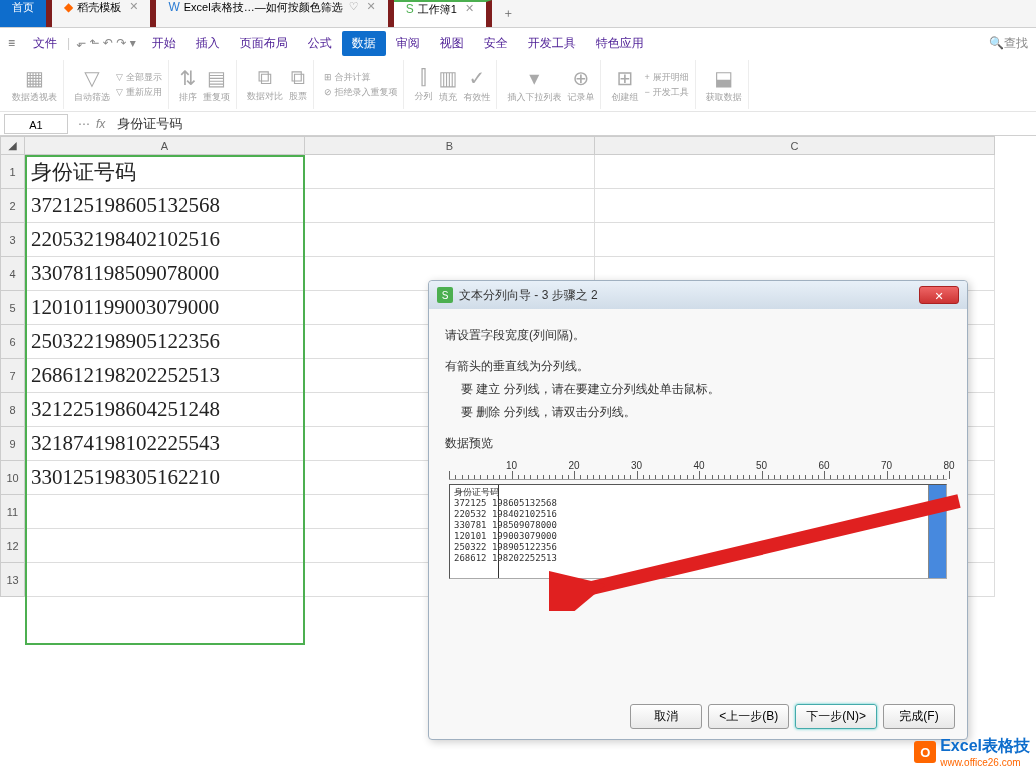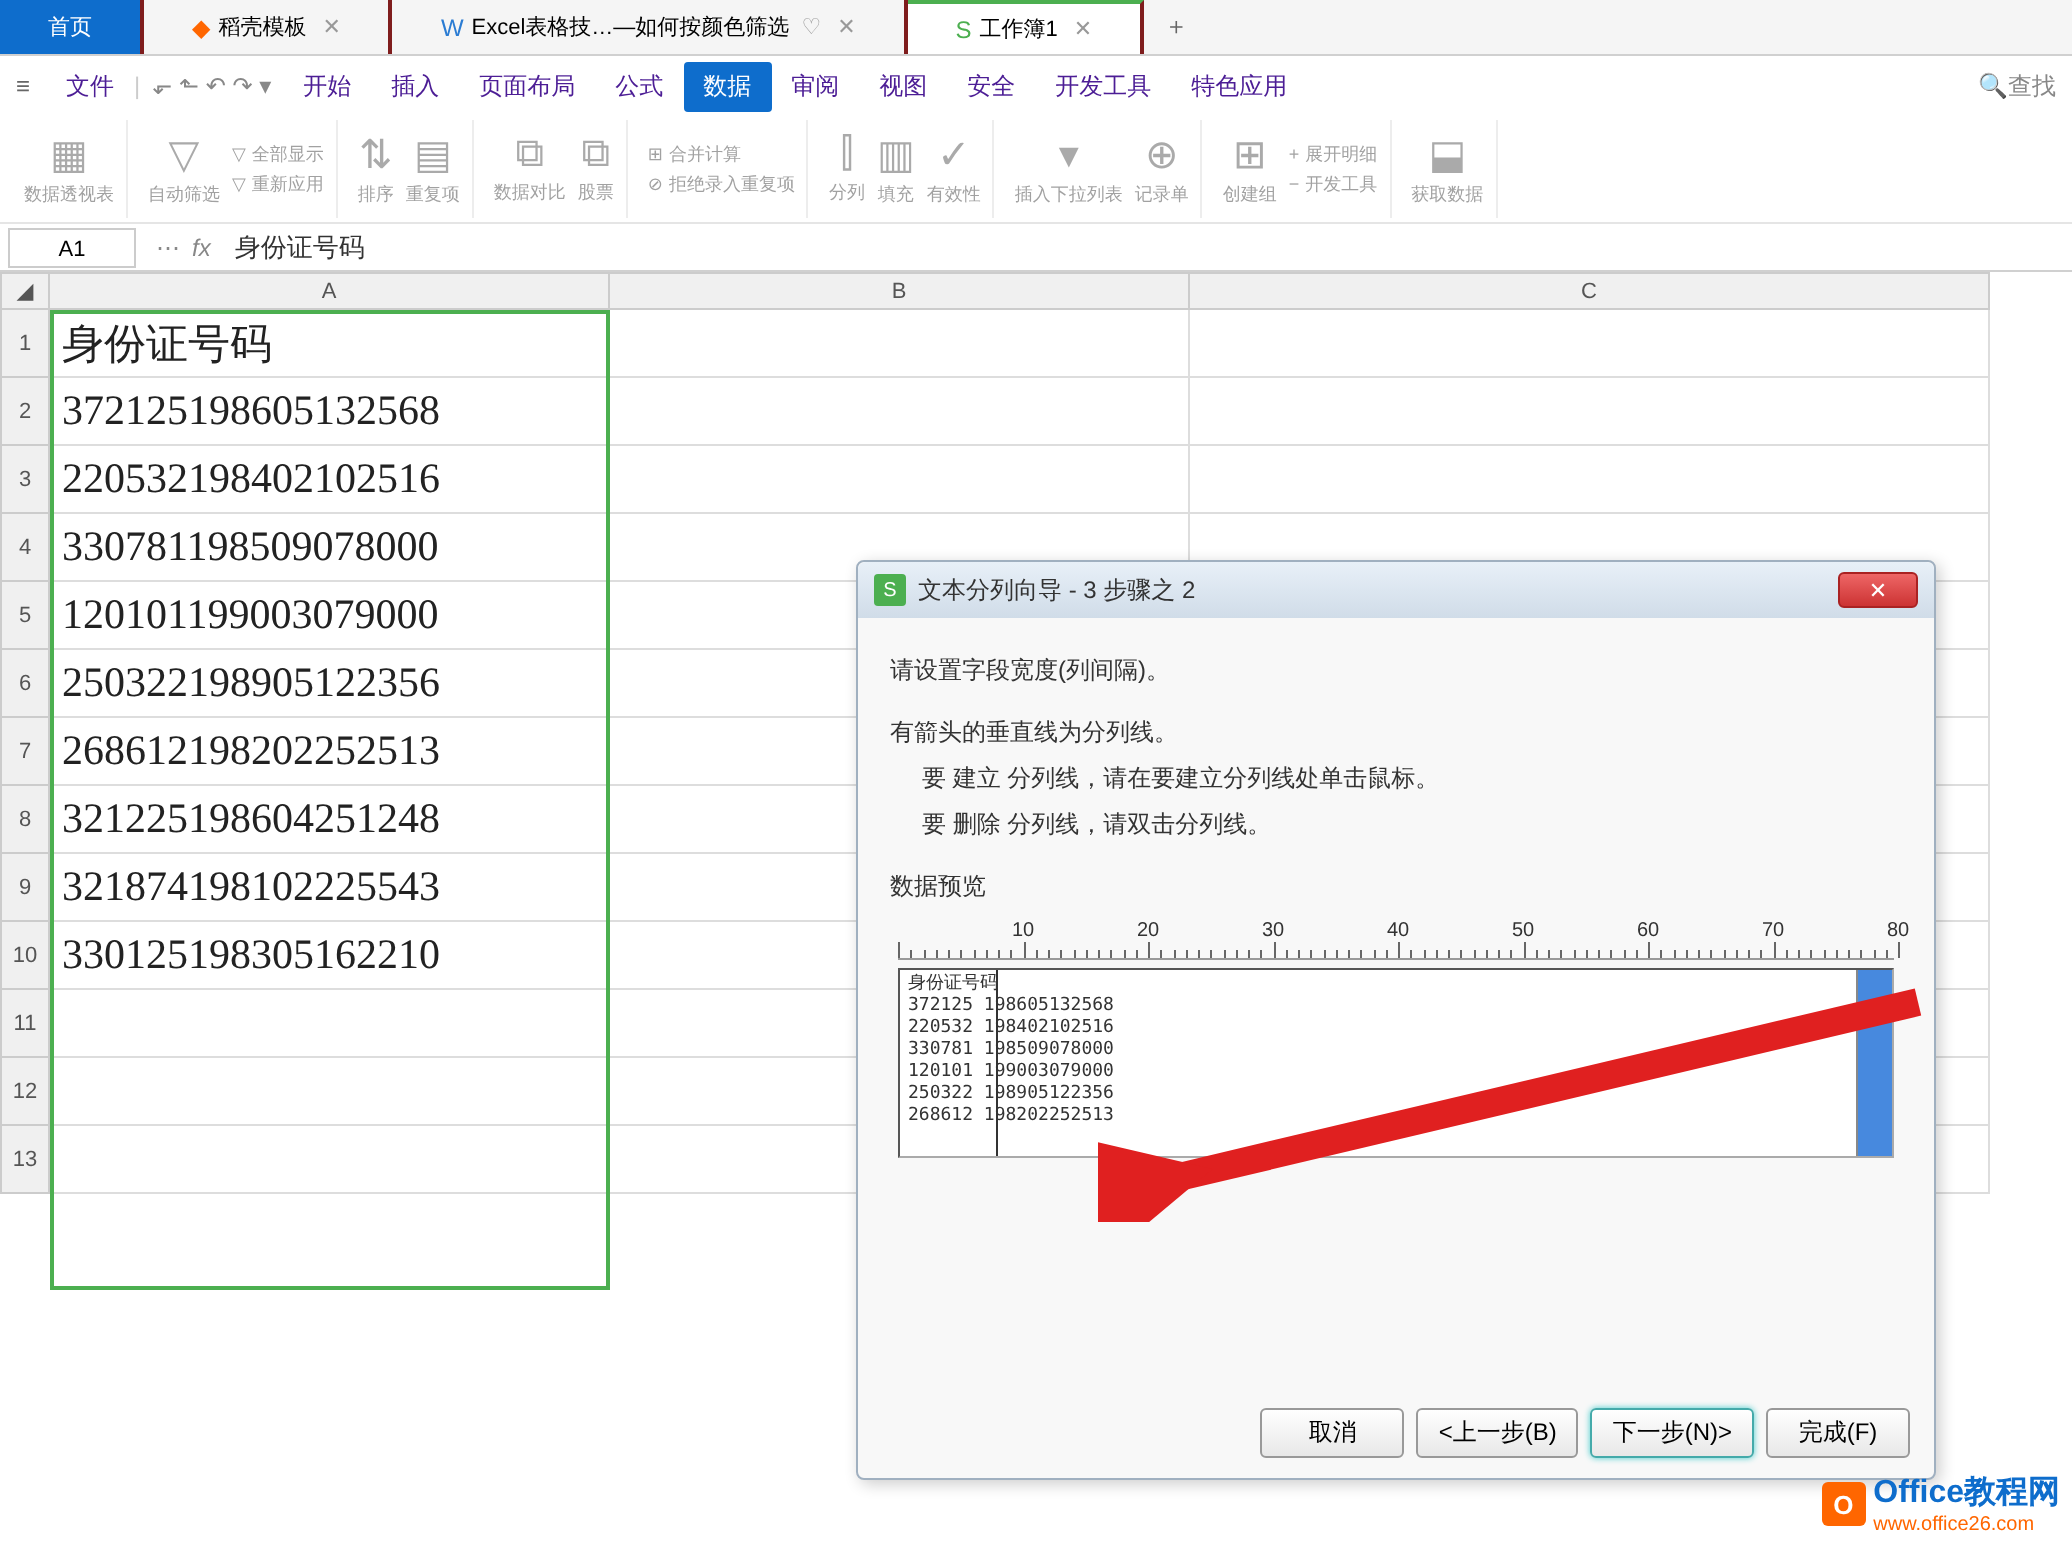--- a/index.html
+++ b/index.html
@@ -1,20 +1,20 @@
 <!DOCTYPE html>
 <html><head>
   <meta charset="utf-8">
   <style>
     * { box-sizing: border-box; margin: 0; padding: 0; }
     body { font-family: "Microsoft YaHei", Arial, sans-serif; font-size: 12px; background: #fff; width: 1036px; height: 774px; overflow: hidden; position: relative; }
     
     
     .top-tabs { display: flex; height: 28px; background: #f5f5f5; border-bottom: 1px solid #d0d0d0; }
-    .top-tab { display: flex; align-items: center; padding: 0 24px; font-size: 11px; border-right: 2px solid #7f1d1d; position: relative; }
+    .top-tab { display: flex; padding: 0 12px; font-size: 11px; border-right: 6px solid #7f1d1d; position: relative; }
     .top-tab.primary { background: #0e6dcc; color: #fff; }
     .top-tab .icon { margin-right: 4px; font-size: 12px; }
     .top-tab.active { background: #fff; border-top: 2px solid #4caf50; }
     .top-tab .close { margin-left: 8px; color: #999; font-size: 11px; }
     .add-tab { padding: 0 10px; color: #666; display: flex; align-items: center; }
     
     
     .menu-bar { display: flex; height: 30px; align-items: center; padding: 0 8px; font-size: 12px; }
     .menu-bar .hamburger { margin-right: 8px; color: #666; }
     .menu-item { padding: 0 10px; color: #4c1d95; cursor: pointer; }
@@ -457,16 +457,16 @@
     <div class="dlg-btn">取消</div>
     <div class="dlg-btn">&lt;上一步(B)</div>
     <div class="dlg-btn primary">下一步(N)&gt;</div>
     <div class="dlg-btn">完成(F)</div>
   </div>
 </div>
 
 <div class="watermark">
   <span class="wicon">O</span>
   <div>
-    <span>Office教程网</span>
+    <span>Excel表格技</span>
     <span class="sub">www.office26.com</span>
   </div>
 </div>
 
 </body></html>

